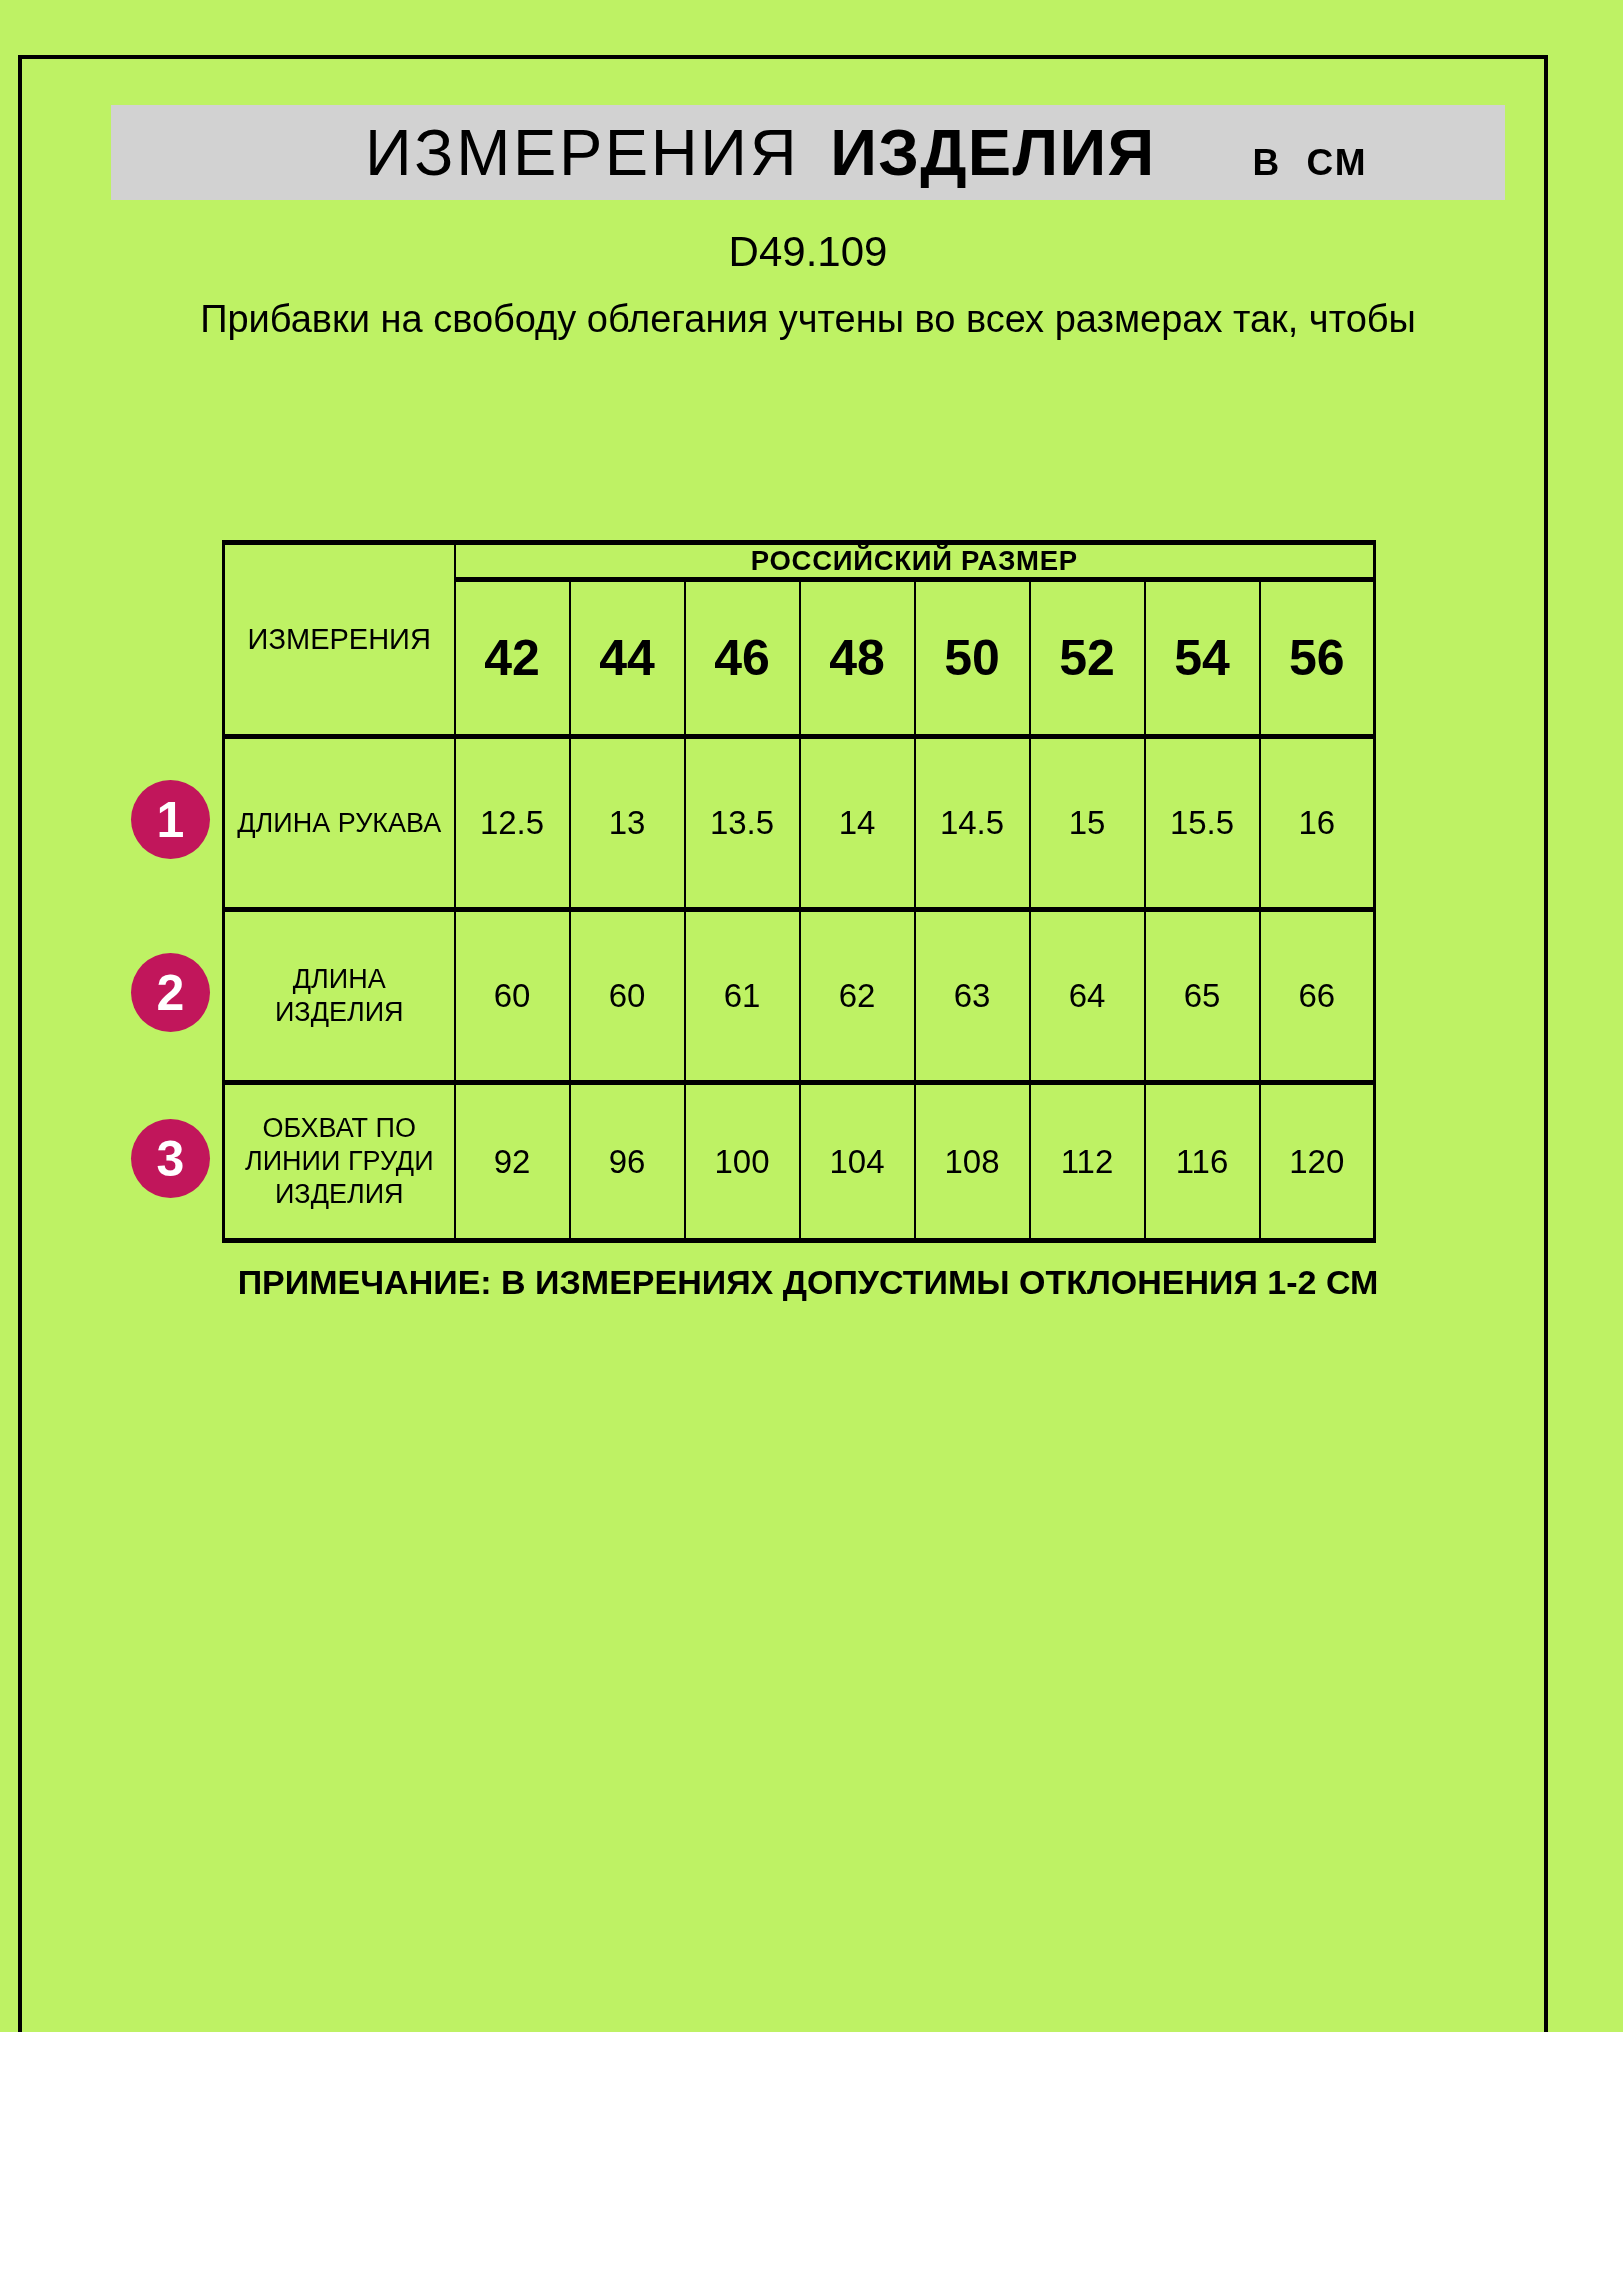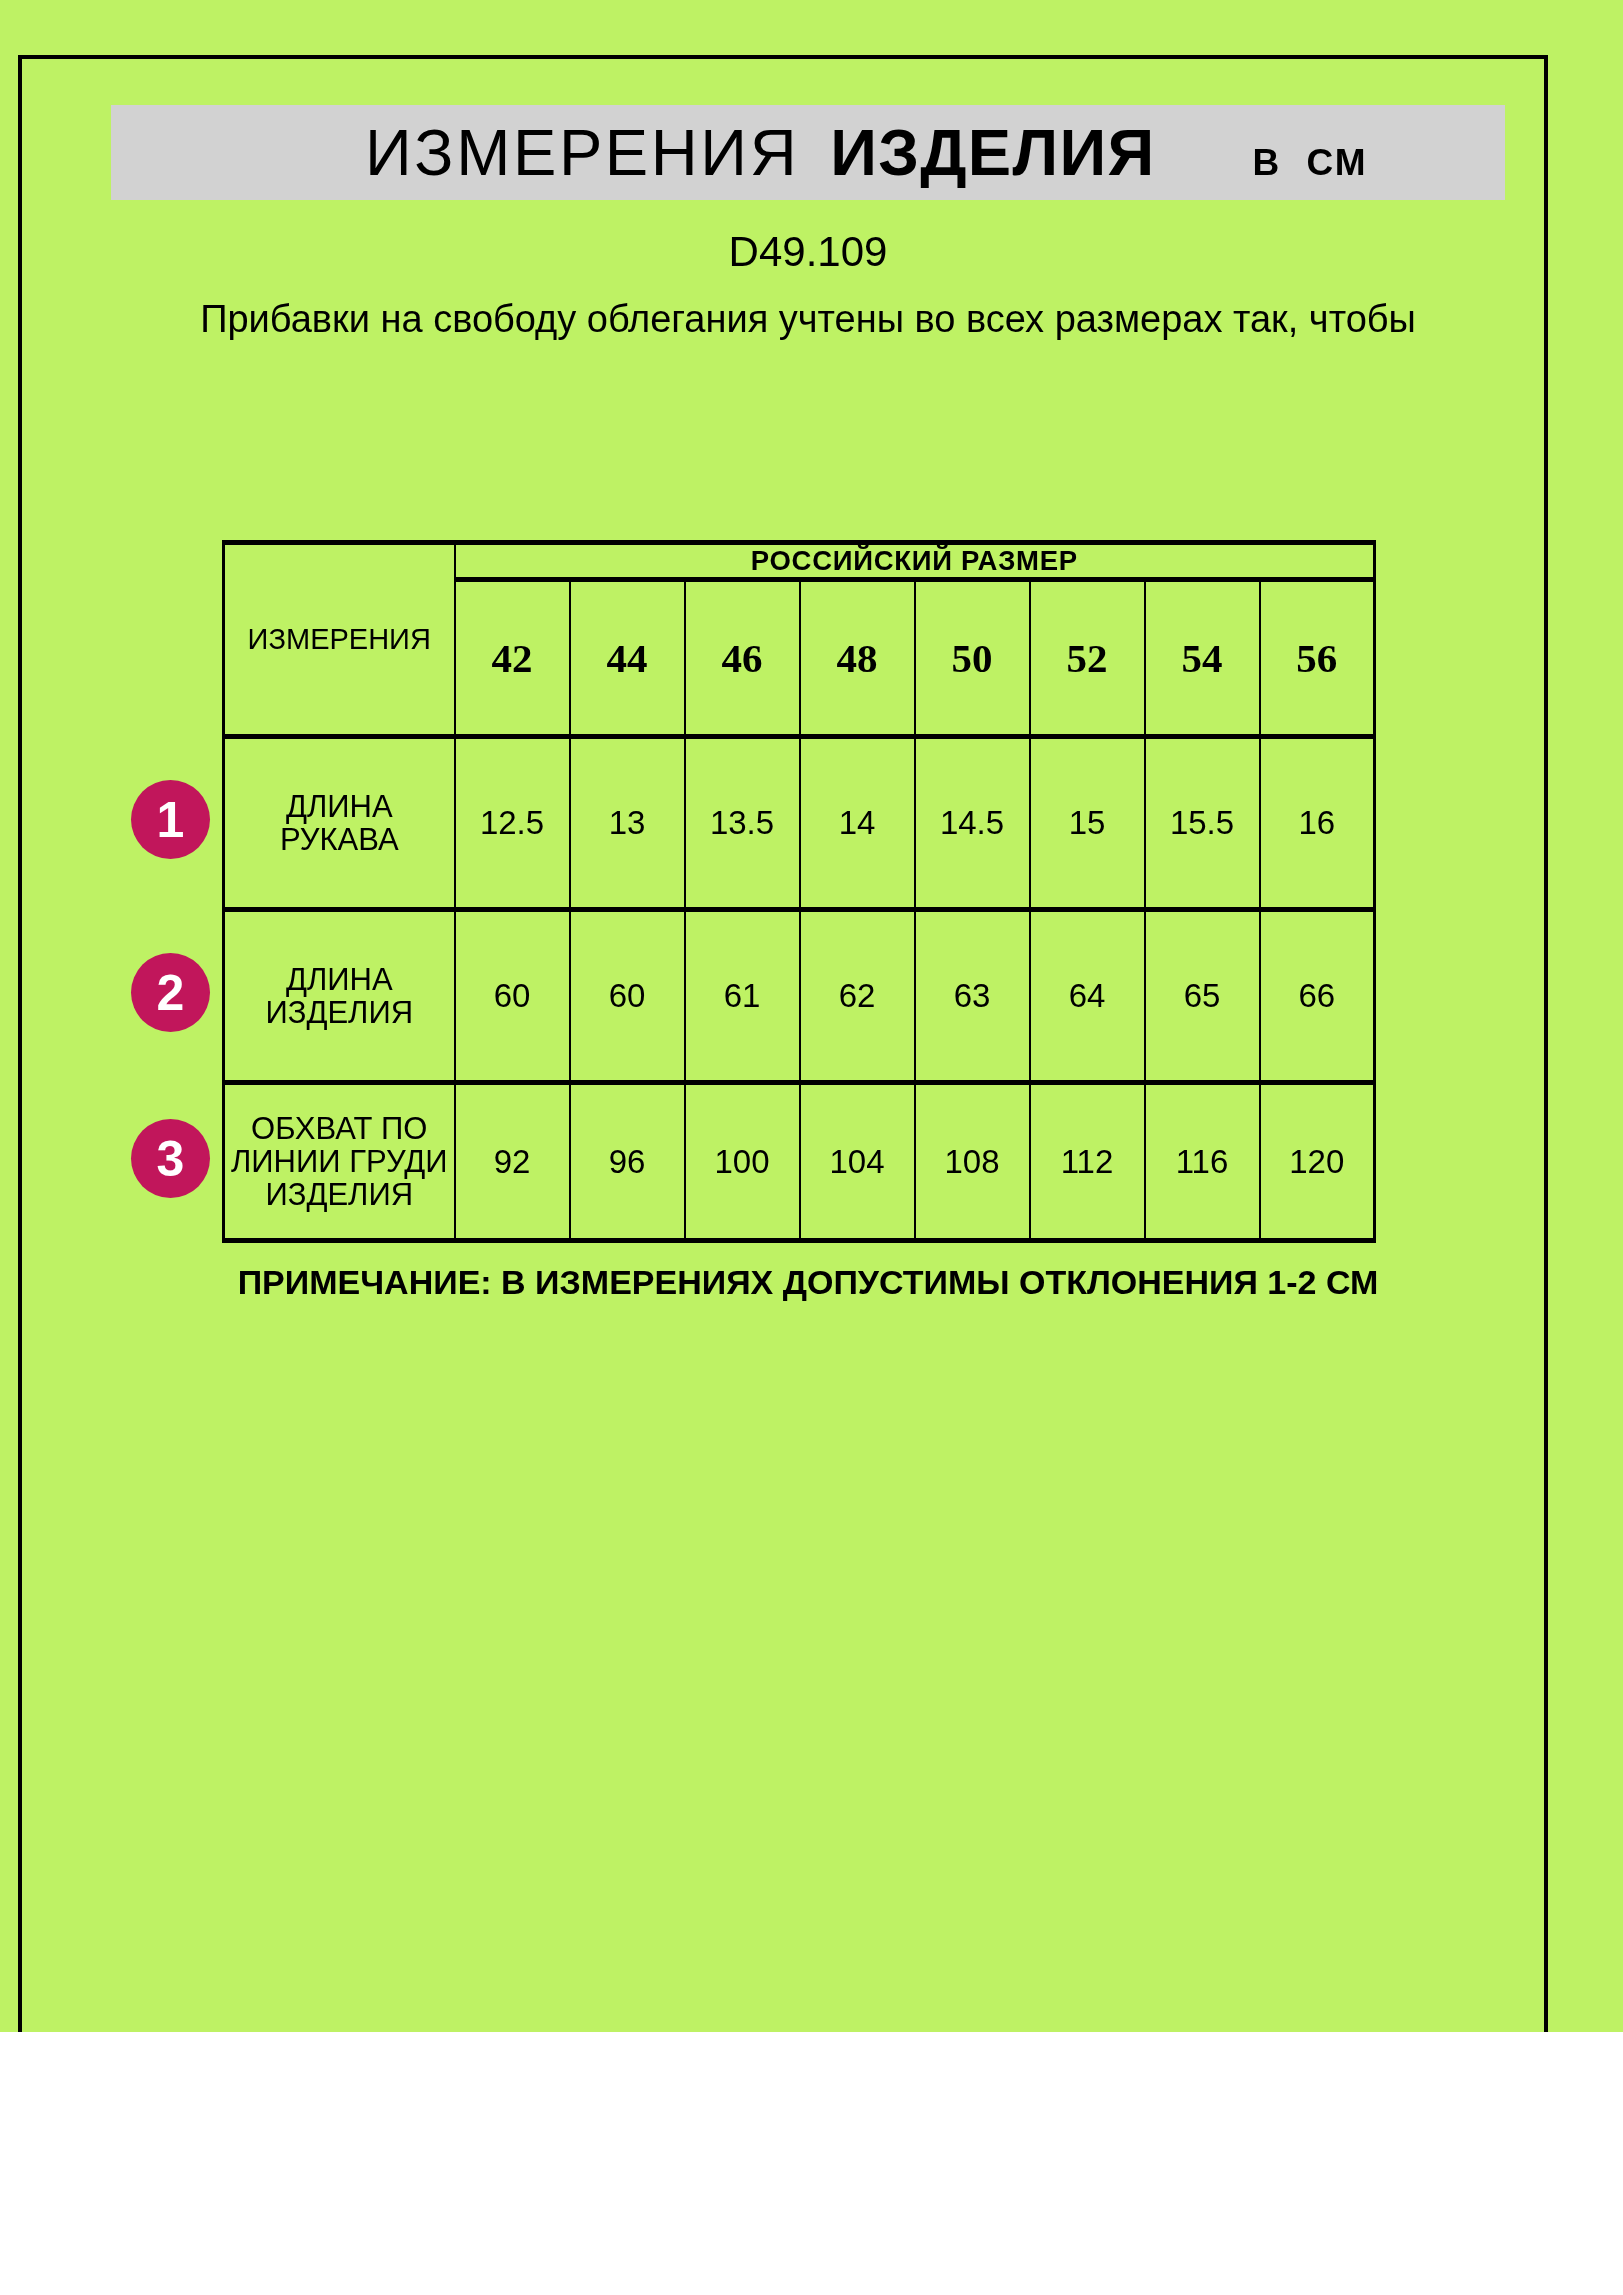--- a/index.html
+++ b/index.html
@@ -69,22 +69,22 @@
     padding: 0;
     overflow: hidden;
   }
   .trA { height: 36px; }
   .trB { height: 157px; }
   .trD1 { height: 173px; }
   .trD2 { height: 173px; }
   .trD3 { height: 158px; }
   td.corner { font-size: 29px; }
   td.ghead  { font-size: 27.5px; font-weight: 700; letter-spacing: 0.7px; }
-  td.size   { font-size: 41px; font-weight: 700; font-family: Liberation Serif, serif; }
-  td.rlabel { font-size: 31px; line-height: 33px; }
+  td.size   { font-size: 50px; font-weight: 700; }
+  td.rlabel { font-size: 27px; line-height: 33px; }
   td.rlabel span { display: block; }
   td.val    { font-size: 33px; }
   
   .badge {
     position: absolute;
     left: 131px;
     width: 79px; height: 79px;
     border-radius: 50%;
     background: #c1165b;
     color: #ffffff;

